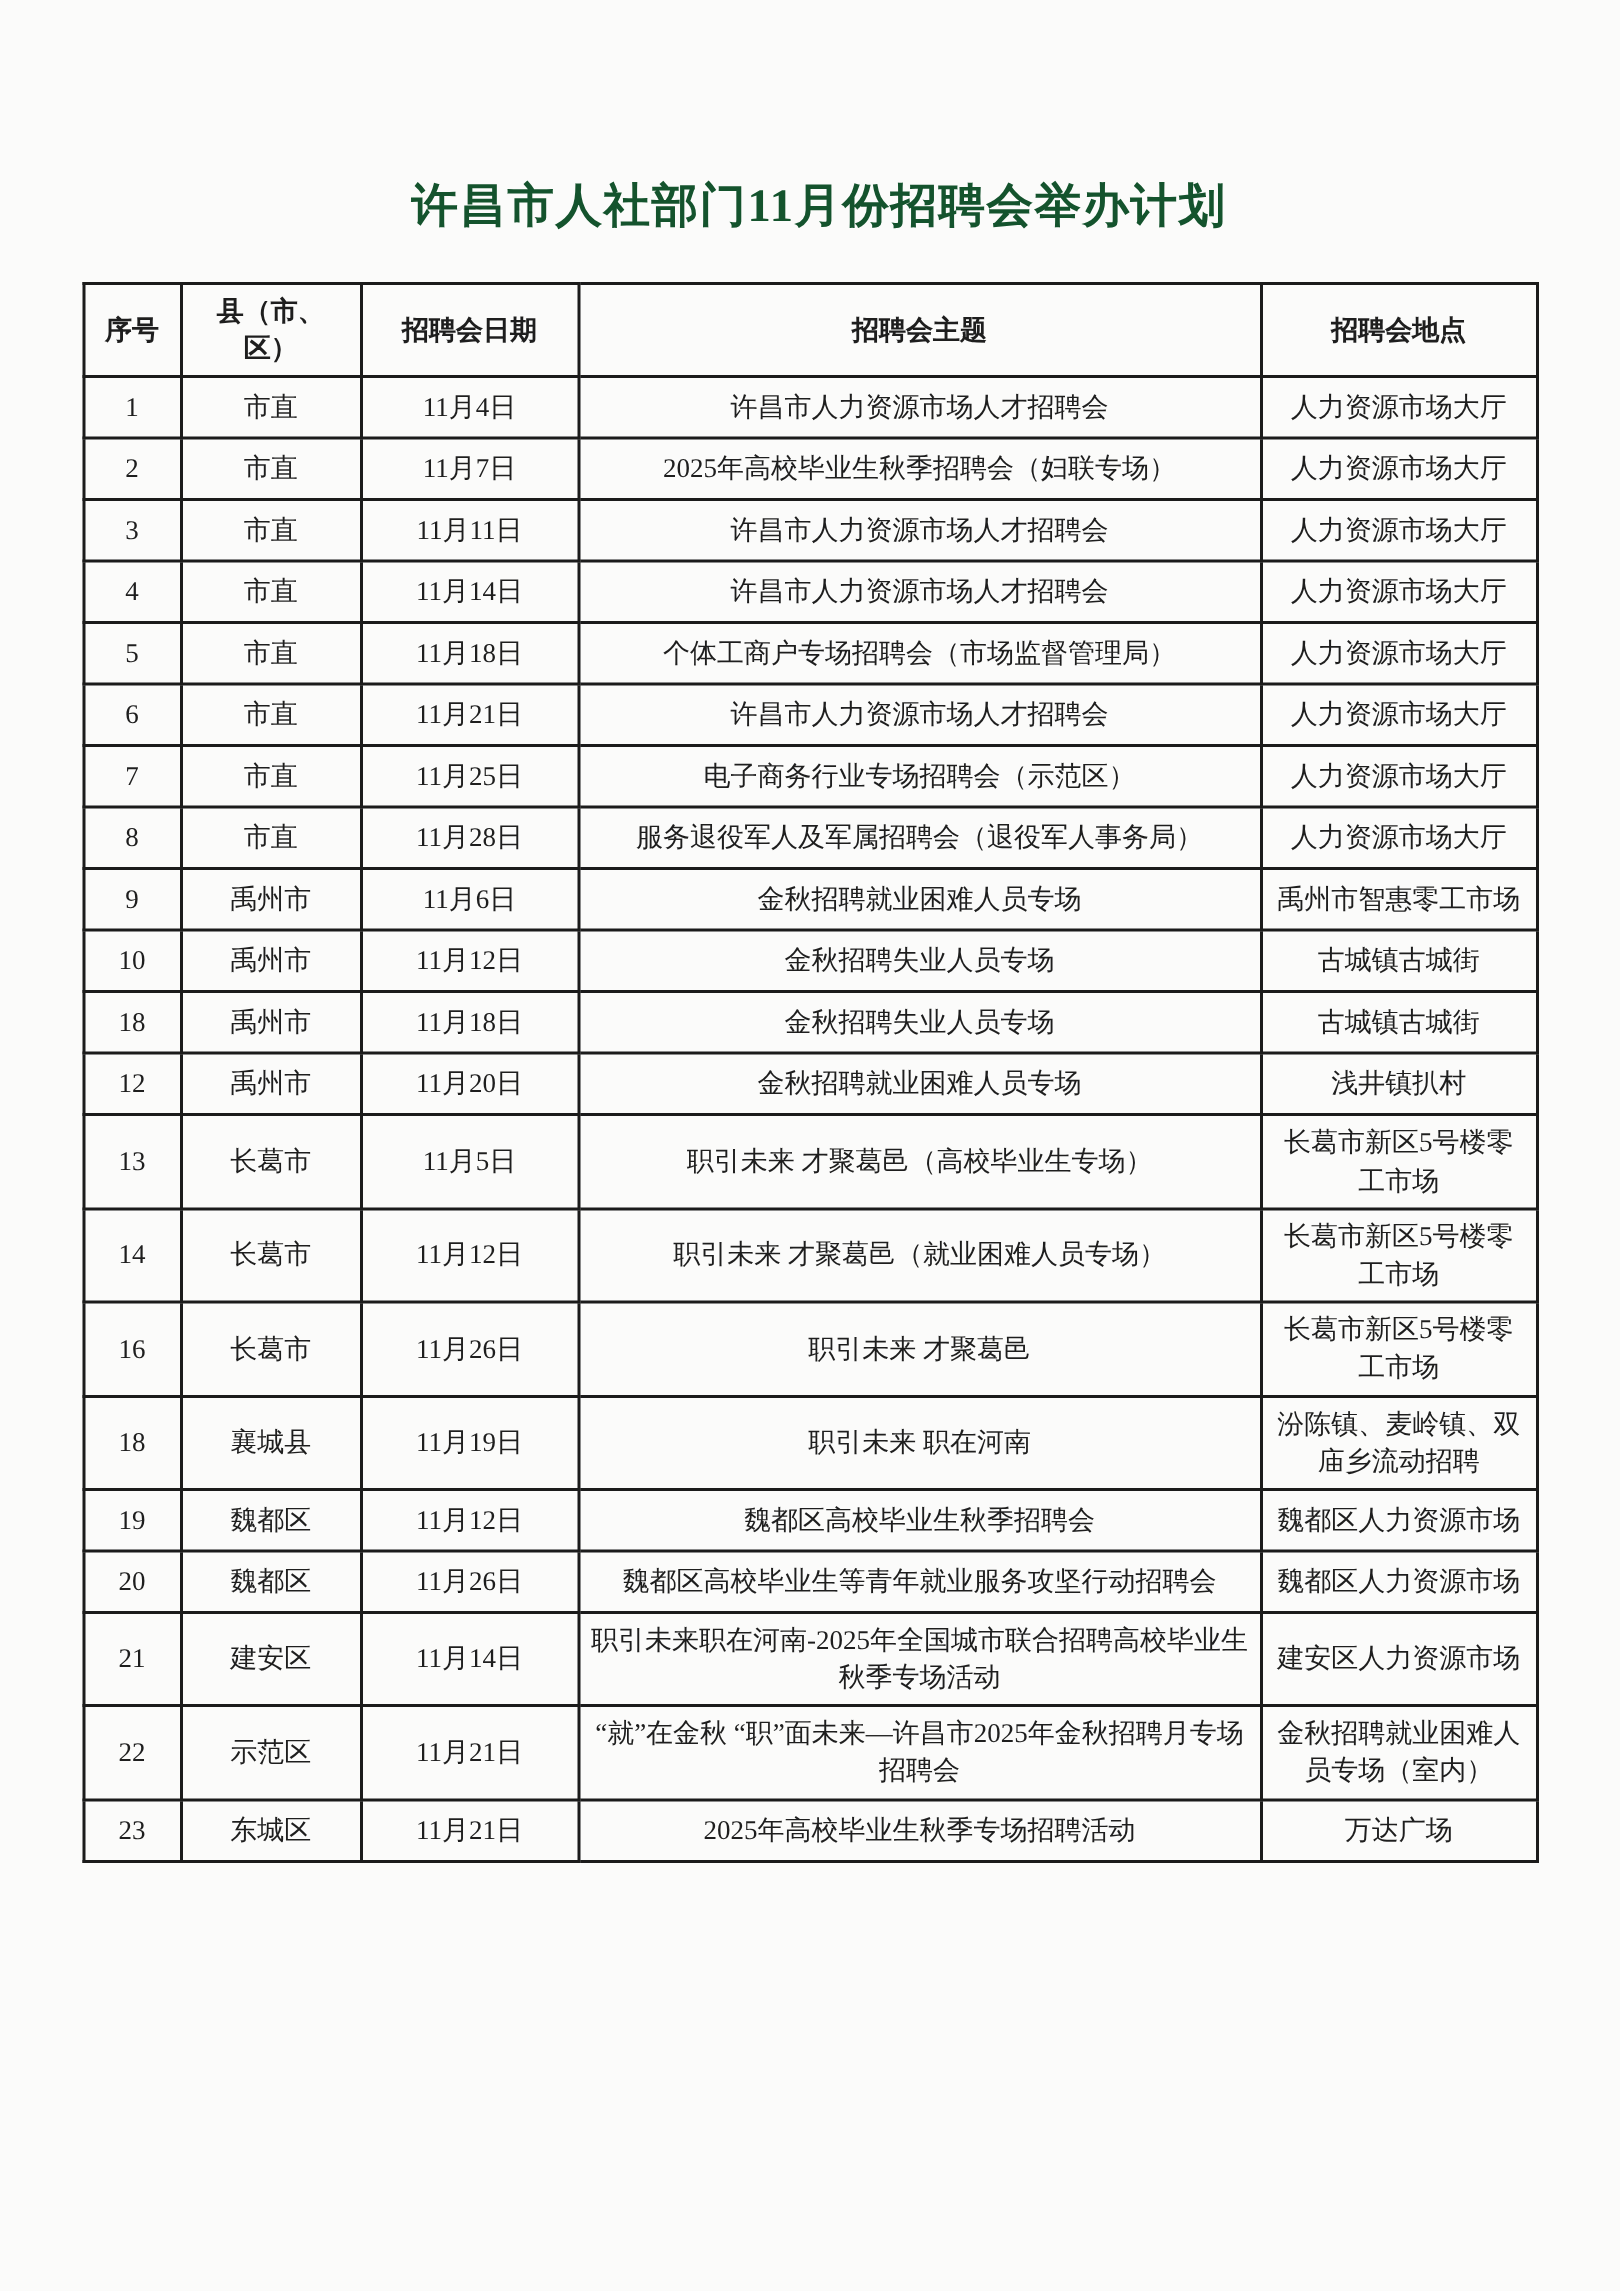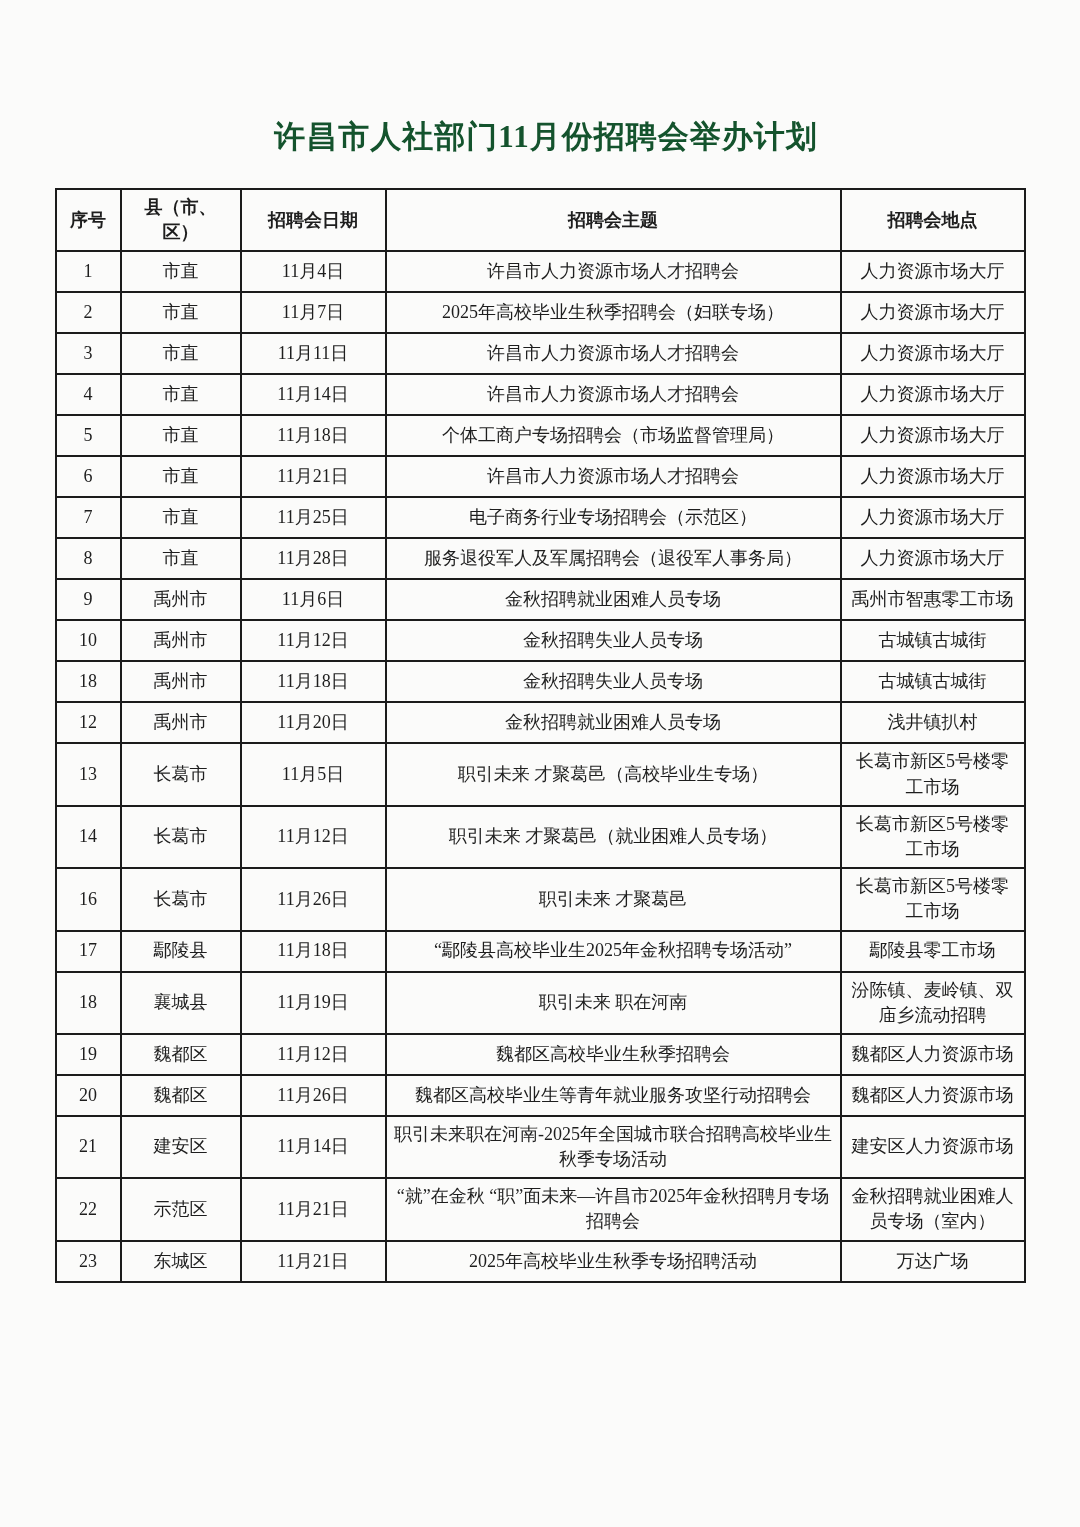--- a/index.html
+++ b/index.html
@@ -184,27 +184,20 @@
           <td>长葛市新区5号楼零工市场</td>
         </tr>
         <tr>
           <td>16</td>
           <td>长葛市</td>
           <td>11月26日</td>
           <td>职引未来 才聚葛邑</td>
           <td>长葛市新区5号楼零工市场</td>
         </tr>
         <tr>
-          <td>17</td>
-          <td>鄢陵县</td>
-          <td>11月18日</td>
-          <td>“鄢陵县高校毕业生2025年金秋招聘专场活动”</td>
-          <td>鄢陵县零工市场</td>
-        </tr>
-        <tr>
           <td>18</td>
           <td>襄城县</td>
           <td>11月19日</td>
           <td>职引未来 职在河南</td>
           <td>汾陈镇、麦岭镇、双庙乡流动招聘</td>
         </tr>
         <tr>
           <td>19</td>
           <td>魏都区</td>
           <td>11月12日</td>

